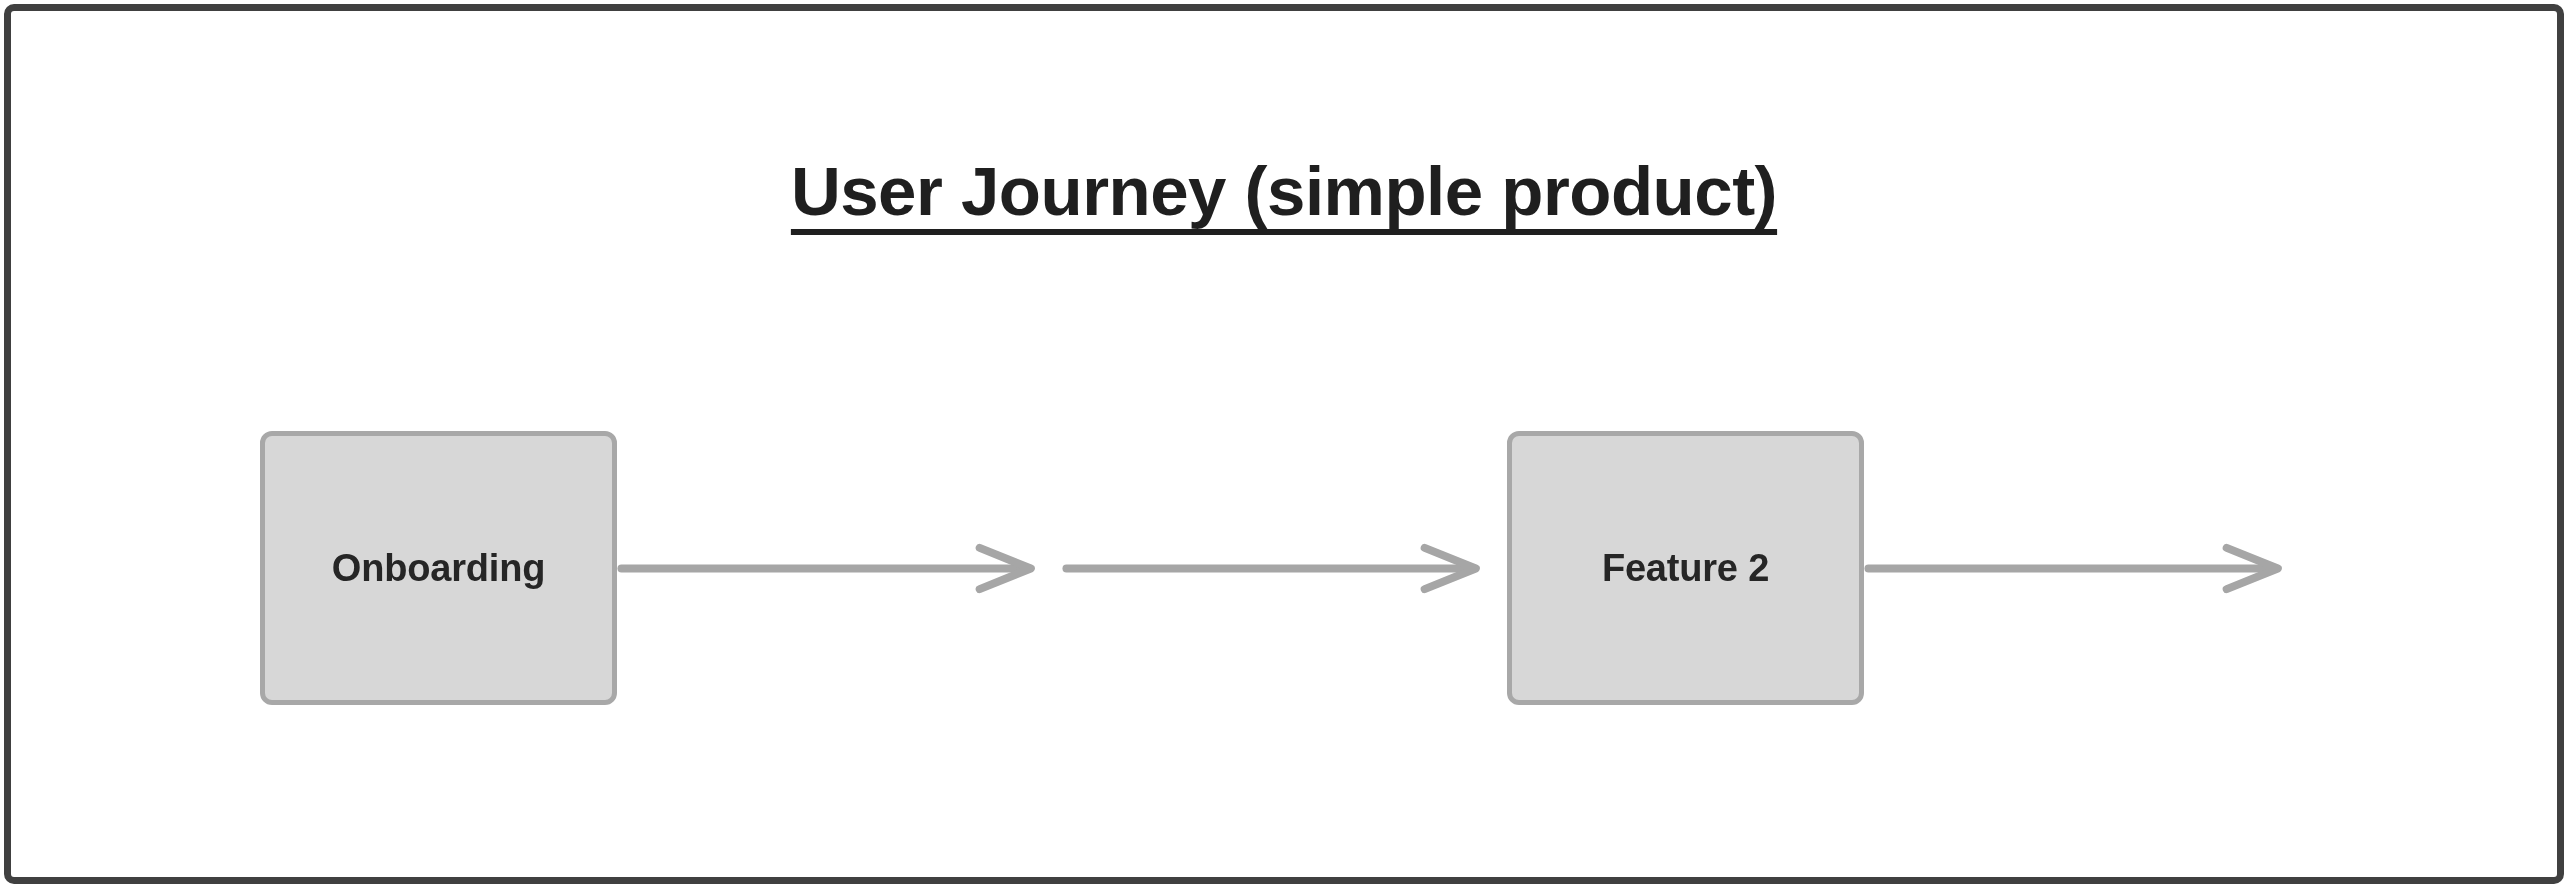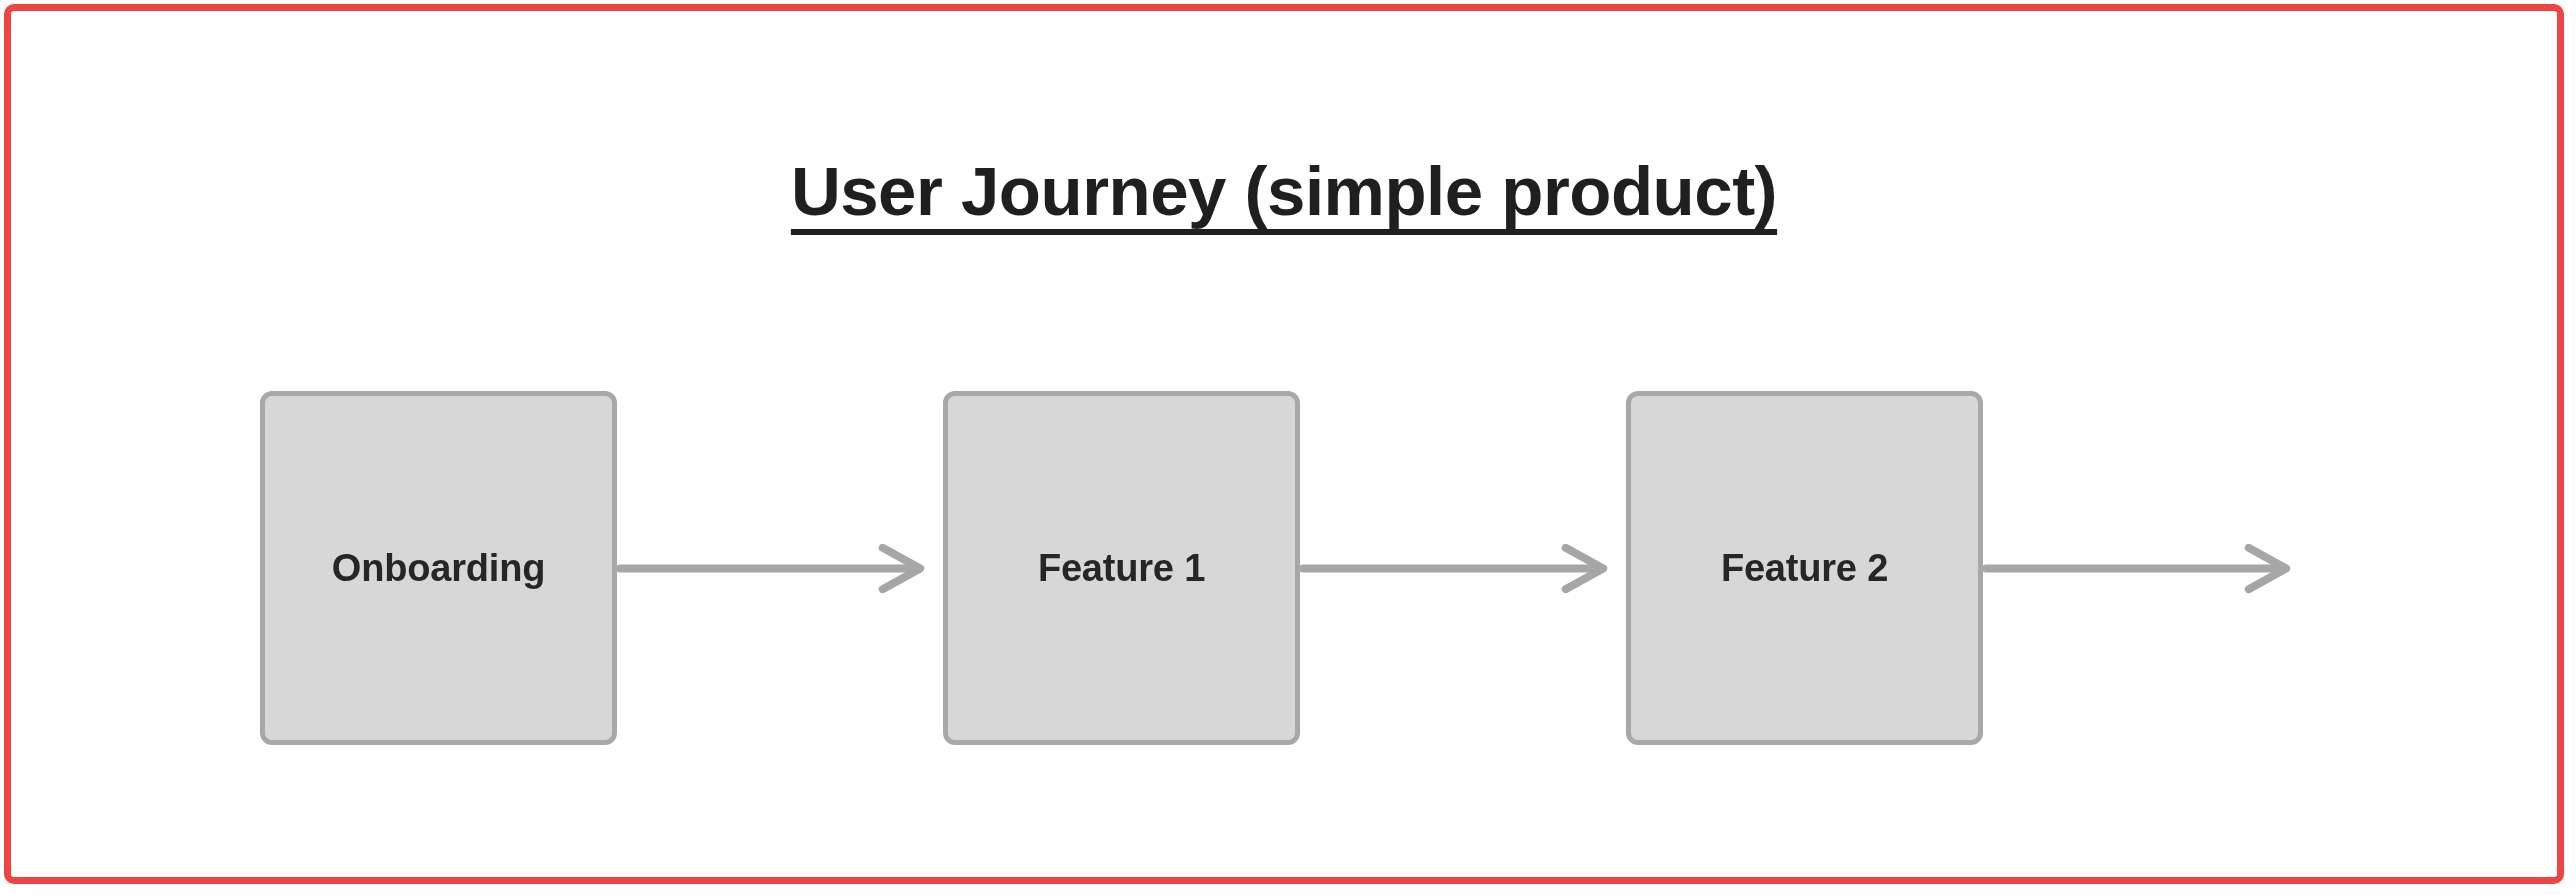--- a/index.html
+++ b/index.html
@@ -15,21 +15,21 @@
   }
 
   
   #canvas-frame {
     position: absolute;
     left: 4px;
     top: 4px;
     width: 2560px;
     height: 880px;
     box-sizing: border-box;
-    border: 7px solid #ef4444;
+    border: 7px solid #404040;
     border-radius: 10px;
     background: #ffffff;
   }
 
   
   #diagram-title {
     position: absolute;
     left: 0;
     top: 141px;
     width: 100%;
@@ -57,21 +57,21 @@
     height: 362px;
     display: flex;
     flex-direction: row;
     align-items: center;
     justify-content: space-between;
   }
 
   .flow-node {
     box-sizing: border-box;
     width: 357px;
-    height: 354px;
+    height: 274px;
     flex: 0 0 357px;
     background: #d7d7d7;
     border: 5px solid #a8a8a8;
     border-radius: 12px;
     display: flex;
     align-items: center;
     justify-content: center;
   }
   .flow-node-label {
     font-size: 38px;
@@ -111,23 +111,20 @@
       <span class="flow-node-label">Onboarding</span>
     </div>
 
     <div class="flow-arrow">
       <svg viewBox="0 0 200 60" preserveAspectRatio="none">
         <line x1="2" y1="30" x2="182" y2="30" stroke="#a6a6a6" stroke-width="8" stroke-linecap="round" vector-effect="non-scaling-stroke"></line>
         <polyline points="163,9 186,30 163,51" fill="none" stroke="#a6a6a6" stroke-width="8" stroke-linecap="round" stroke-linejoin="round" vector-effect="non-scaling-stroke"></polyline>
       </svg>
     </div>
 
-    <div class="flow-node">
-      <span class="flow-node-label">Feature 1</span>
-    </div>
 
     <div class="flow-arrow">
       <svg viewBox="0 0 200 60" preserveAspectRatio="none">
         <line x1="2" y1="30" x2="182" y2="30" stroke="#a6a6a6" stroke-width="8" stroke-linecap="round" vector-effect="non-scaling-stroke"></line>
         <polyline points="163,9 186,30 163,51" fill="none" stroke="#a6a6a6" stroke-width="8" stroke-linecap="round" stroke-linejoin="round" vector-effect="non-scaling-stroke"></polyline>
       </svg>
     </div>
 
     <div class="flow-node">
       <span class="flow-node-label">Feature 2</span>

